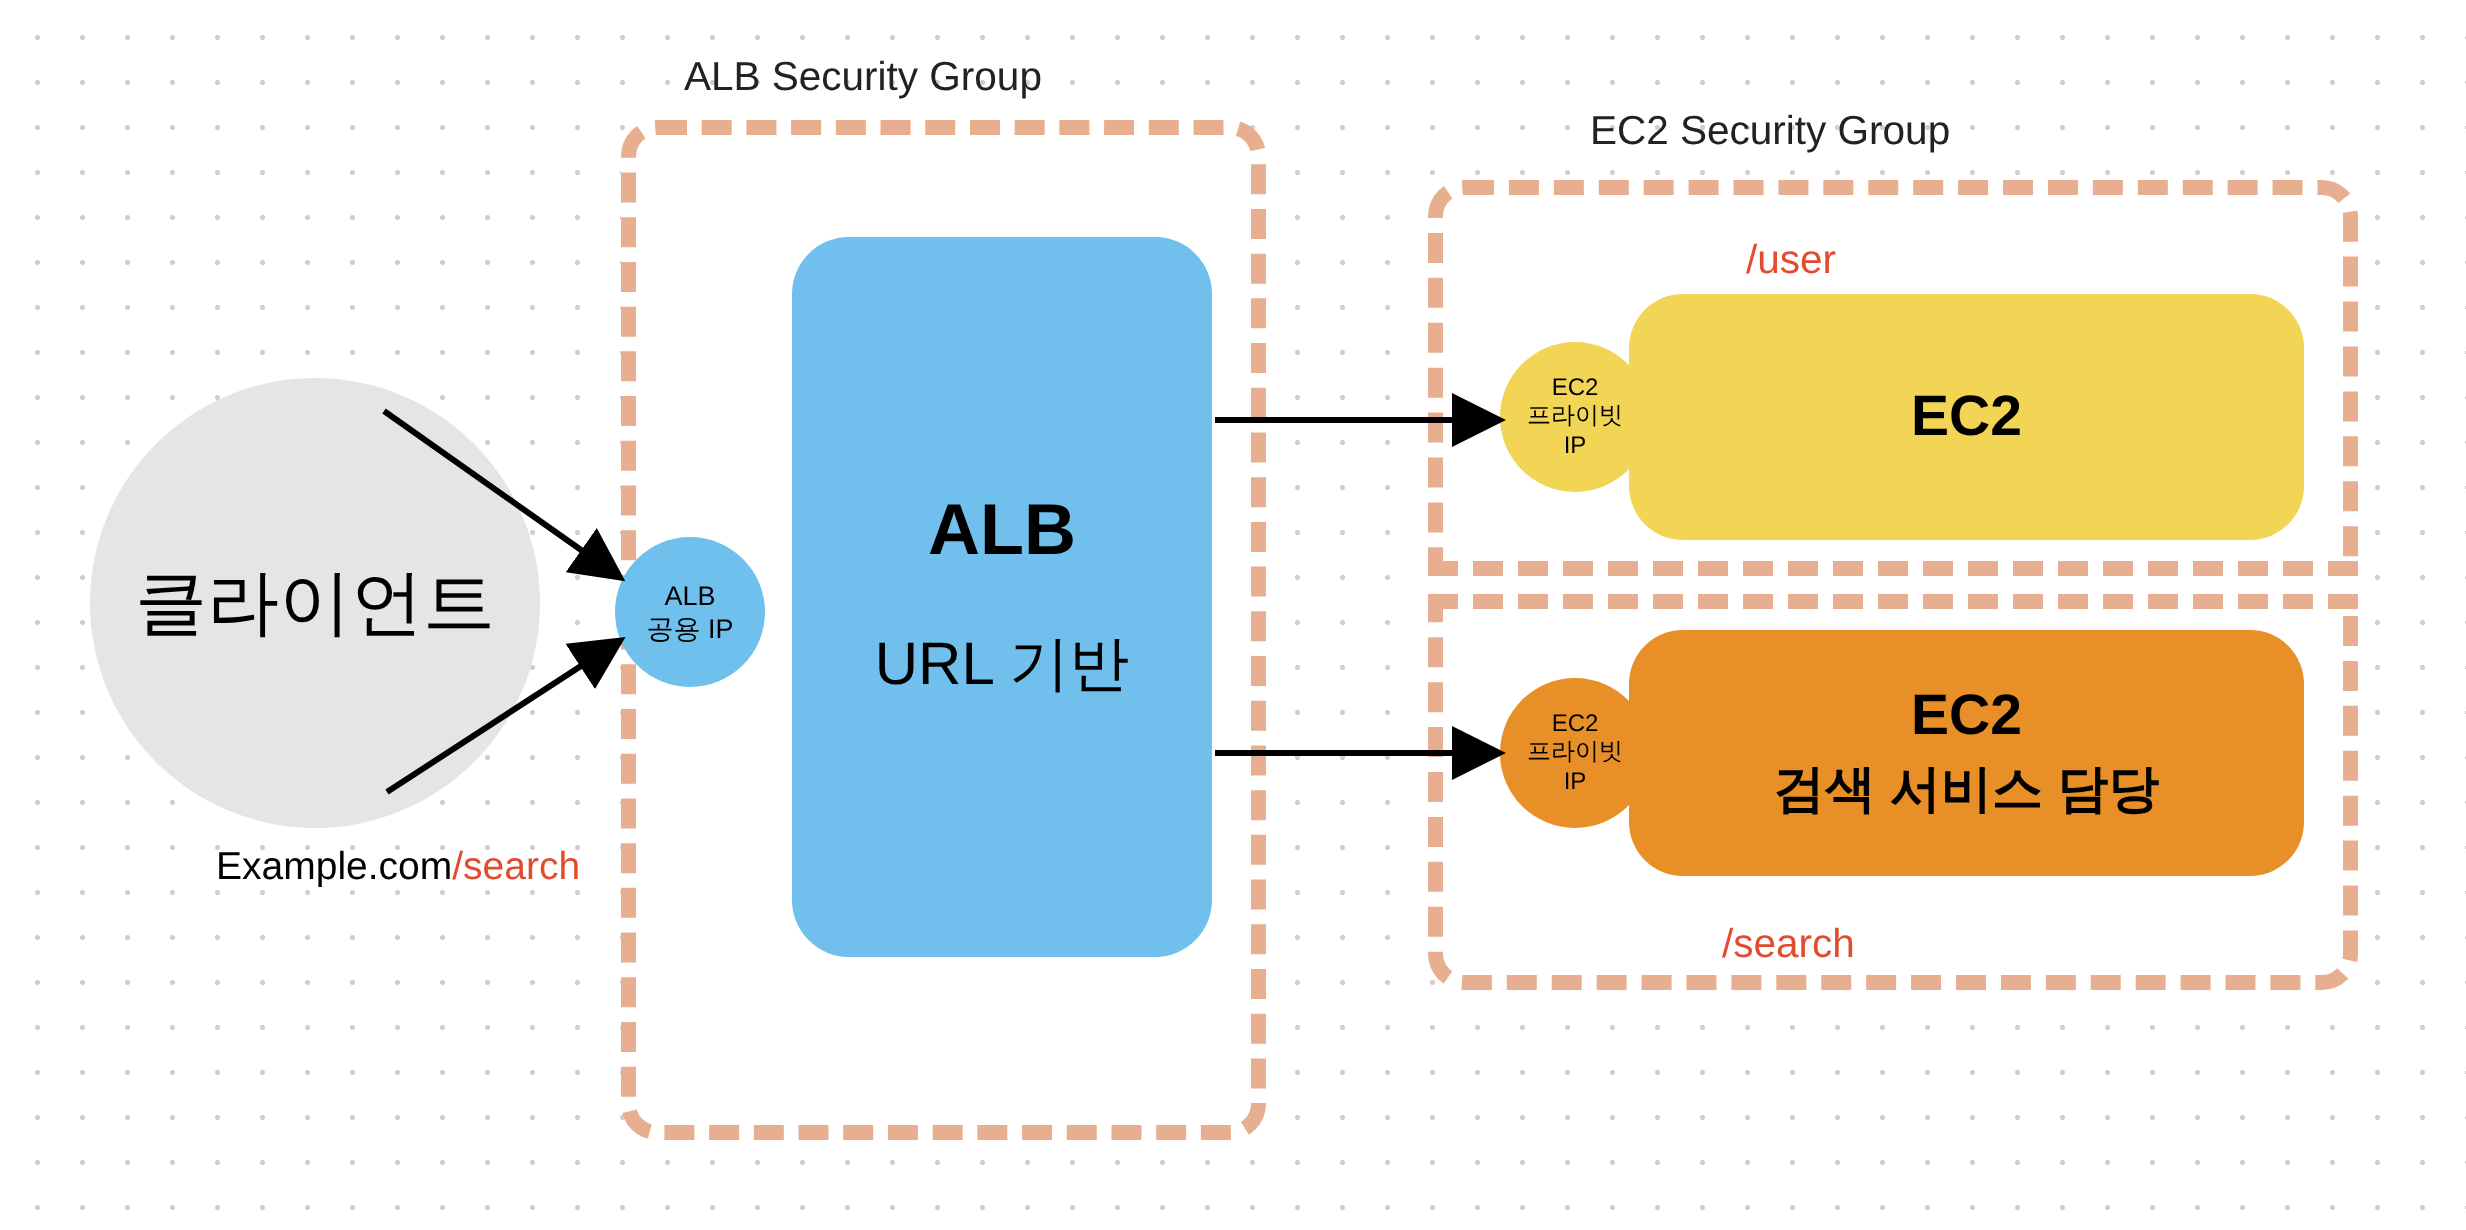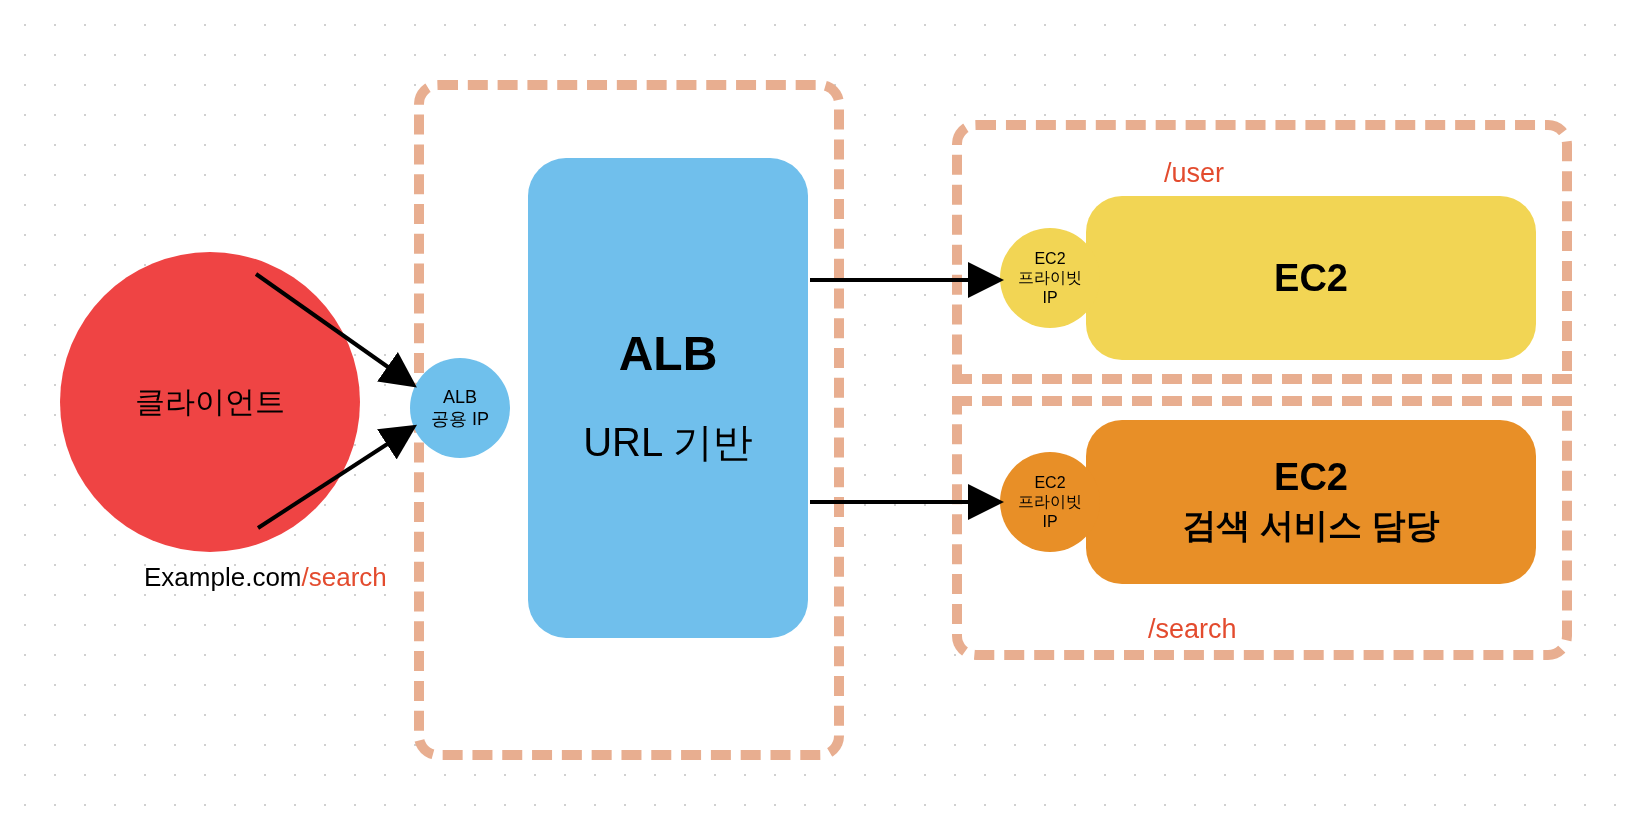--- a/index.html
+++ b/index.html
@@ -19,24 +19,24 @@
     background-position: 10px 10px;
     z-index: 0;
   }
   .canvas { position: absolute; inset: 0; z-index: 1; }
 
   
   .client-circle {
     position: absolute;
     left: 60px; top: 252px;
     width: 300px; height: 300px;
-    background: #ef4444;
+    background: #e5e5e5;
     border-radius: 50%;
     display: flex; align-items: center; justify-content: center;
-    font-size: 30px; font-weight: 500; color: #000;
+    font-size: 48px; font-weight: 500; color: #000;
   }
 
   .url-label {
     position: absolute;
     font-size: 26px;
     color: #000;
   }
   .url-label .path { color: #e34b2e; }
 
   
@@ -149,30 +149,32 @@
 <div class="canvas">
 
   <div class="client-circle">
     <span>클라이언트</span>
   </div>
 
   <div class="url-label" style="left:130px; top:562px;margin-left:14px;">
     <span>Example.com</span><span class="path">/search</span>
   </div>
 
+  <div class="alb-sg-title">ALB Security Group</div>
   <div class="alb-sg-box"></div>
   <div class="alb-box">
     <div class="line1">ALB</div>
     <div class="line2">URL 기반</div>
   </div>
   <div class="alb-ip-circle">
     <div>ALB</div>
     <div>공용 IP</div>
   </div>
 
+  <div class="ec2-sg-title">EC2 Security Group</div>
   <div class="ec2-sg-box"></div>
   <div class="sg-divider">
     <div class="dash-top"></div>
     <div class="dash-bot"></div>
   </div>
 
   <div class="route-label" style="left:1164px; top:158px;">/user</div>
   <div class="route-label" style="left:1148px; top:614px;">/search</div>
 
   <div class="ec2-box user">

